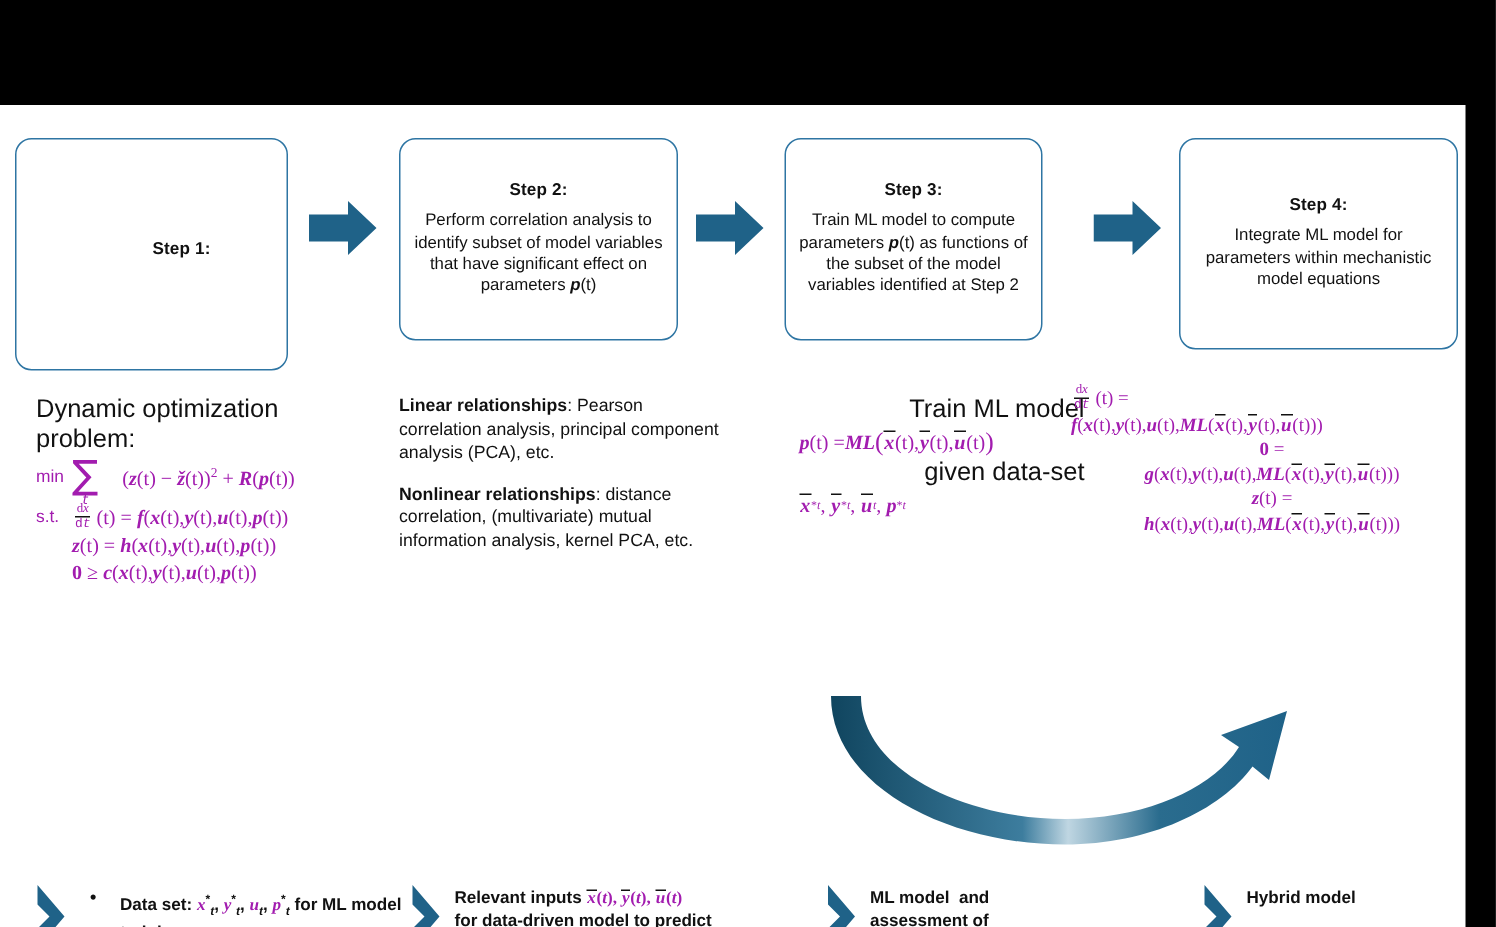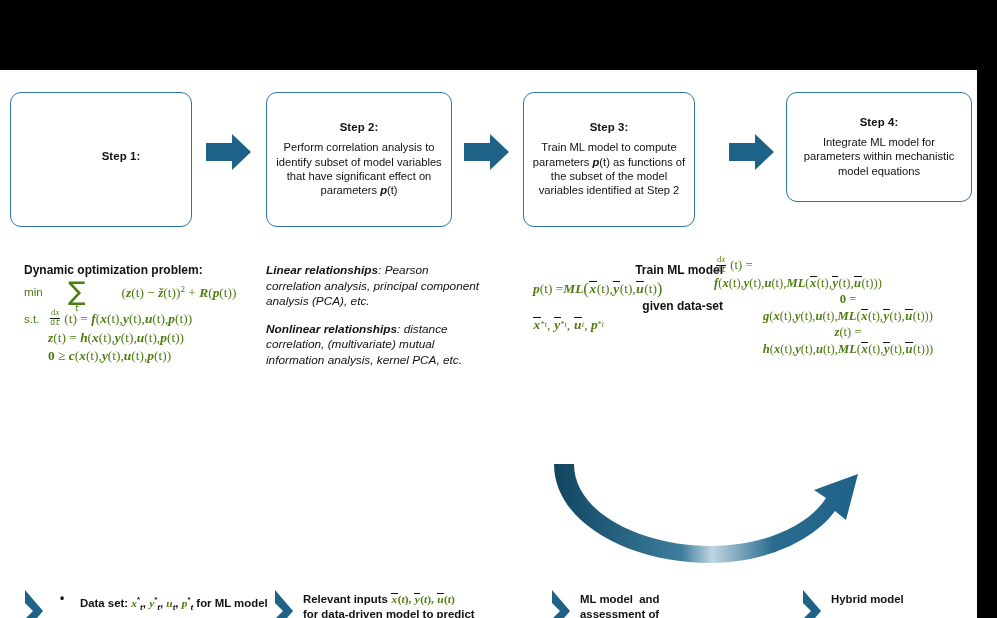--- a/index.html
+++ b/index.html
@@ -12,46 +12,46 @@
     position:absolute;box-sizing:border-box;
     border:1.6px solid #2E75A3;border-radius:11px;background:#fff;
     text-align:center;color:#111;
     display:flex;flex-direction:column;align-items:center;justify-content:center;
     padding:6px 8px;
   }
   .stepbox .title{font-weight:bold;font-size:11.4px;margin-bottom:7px;letter-spacing:.1px;}
   .stepbox .body{font-size:11.2px;line-height:14.4px;}
   .stepbox .body i.v{font-style:italic;font-weight:bold;}
 
-  #box1{left:10px;  top:22px;width:182px;height:135px;padding-left:48px;}
+  #box1{left:10px;  top:22px;width:182px;height:155px;padding-left:48px;}
   #box2{left:266px; top:22px;width:186px;height:135px;}
   #box3{left:523px; top:22px;width:172px;height:135px;}
-  #box4{left:786px; top:22px;width:186px;height:110px;}
+  #box4{left:786px; top:22px;width:186px;height:141px;}
 
   
   .blockarrow{position:absolute;width:46px;height:40px;}
   .blockarrow svg{display:block;}
   #ba1{left:206px;top:62px;}
   #ba2{left:464px;top:62px;}
   #ba3{left:729px;top:62px;}
 
   
   .col{position:absolute;color:#111;}
   #c1{left:24px;  top:193px;width:232px;}
-  #c2{left:266px; top:193px;width:215px;font-style:italic;}
+  #c2{left:266px; top:193px;width:215px;}
   #c3{left:533px; top:193px;width:190px;text-align:right;}
   #c4{left:714px; top:185px;width:268px;}
 
-  .hdr{font-weight:bold;font-size:12px;margin-bottom:3px;}
+  .hdr{font-weight:normal;font-size:17px;margin-bottom:3px;}
   .ptext{font-size:11.8px;line-height:15.6px;}
   .ptext b{font-weight:bold;}
   .gap{height:12px;}
 
   
-  .mth{font-family:"Liberation Serif",serif;color:#4d7c0f;}
+  .mth{font-family:"Liberation Serif",serif;color:#a21caf;}
   .mrow{display:flex;align-items:center;font-size:13.4px;line-height:17px;white-space:nowrap;}
   .bi{font-weight:bold;font-style:italic;}
   .up{font-style:normal;}
   .frac{display:inline-flex;flex-direction:column;align-items:center;
         font-size:8.6px;line-height:9.5px;vertical-align:middle;margin:0 1px;font-style:normal;}
   .frac .num{border-bottom:1px solid #111;padding:0 1px;}
   .frac .den{padding:0 1px;font-family:Liberation Mono, monospace;}
   .bigsum{font-size:26px;line-height:18px;position:relative;display:inline-block;
           font-family:"DejaVu Sans",sans-serif;}
   .sumsub{position:absolute;left:50%;transform:translateX(-50%);top:17px;font-size:9px;font-style:italic;}
@@ -121,21 +121,21 @@
     <div class="blockarrow" id="ba3">
       <svg width="46" height="40" viewBox="0 0 46 40">
           <path d="M0 11 L26 11 L26 2 L45 20 L26 38 L26 29 L0 29 Z" fill="#1F6288"></path>
         </svg>
     </div>
 
     <div class="col" id="c1">
       <div class="hdr">Dynamic optimization problem:</div>
       <div id="eqblock" class="mth">
 
-        <div class="mrow" style="margin-top:2px;gap:20px;">
+        <div class="mrow" style="margin-top:2px;">
           <span class="lead">min</span>
           <span class="bigsum">∑<span class="sumsub">t</span></span>
           <span style="margin-left:16px;">(<span class="bi">z</span>(<span class="up">t</span>) −&nbsp;<span class="bi">ž</span>(<span class="up">t</span>))<sup style="font-size:9px;">2</sup> + <span class="bi">R</span>(<span class="bi">p</span>(<span class="up">t</span>))</span>
         </div>
 
         <div class="mrow" style="margin-top:7px;">
           <span class="lead">s.t.</span>
           <span class="frac">
               <span class="num">d<i>x</i></span>
               <span class="den">d<i>t</i></span>

